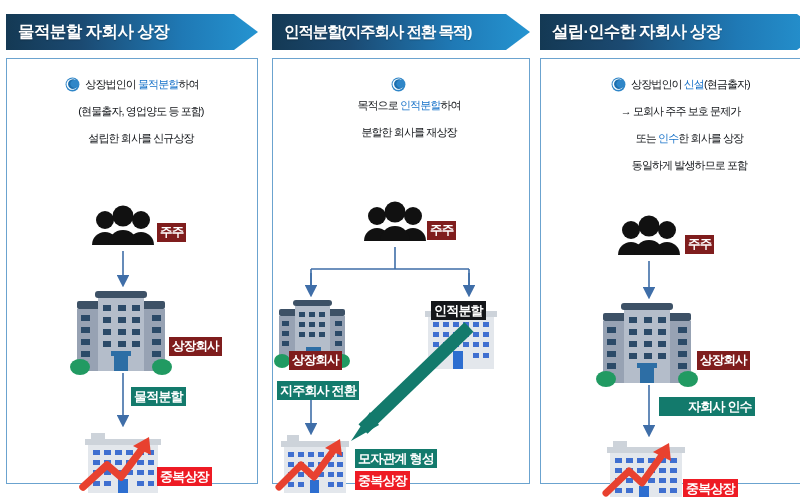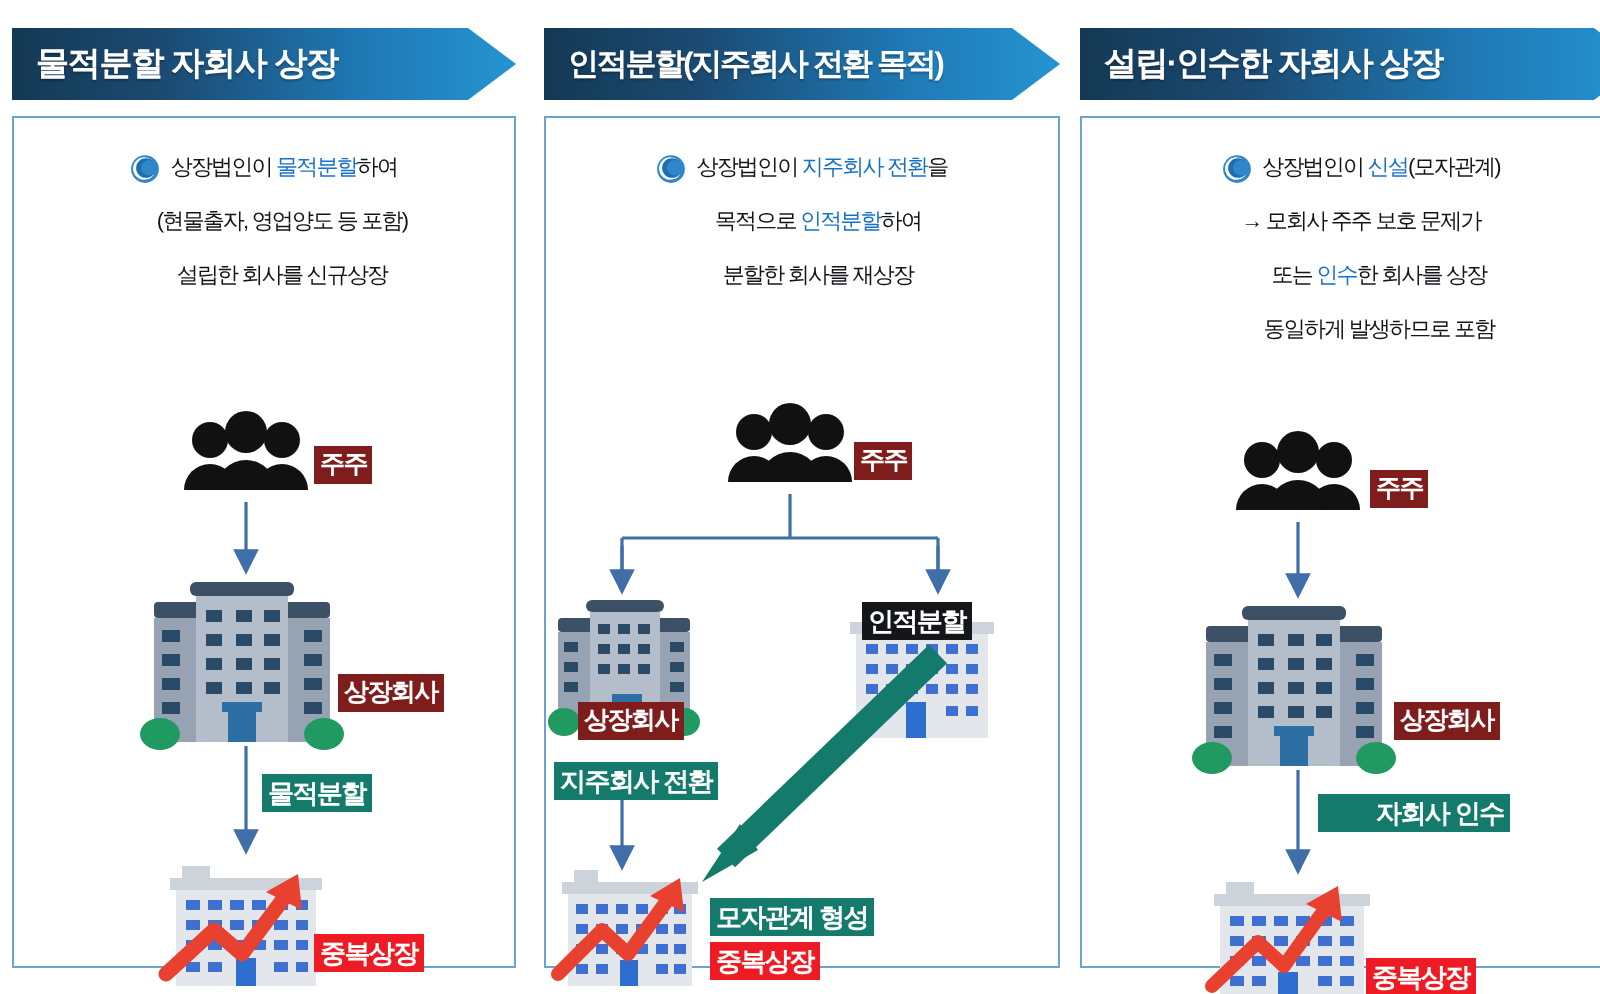--- a/index.html
+++ b/index.html
@@ -248,23 +248,20 @@
 
       <div class="desc">
         <div class="desc-line">
           <span class="bullet-ico">
             <svg width="15" height="15" viewBox="0 0 16 16">
               <circle cx="8" cy="8" r="7.4" fill="#2f86c8"></circle>
               <path d="M11.6 3.2a6 6 0 1 0 1.3 7.4 4.6 4.6 0 1 1-1.3-7.4z" fill="#ffffff"></path>
               <path d="M12.3 4.0a5.2 5.2 0 1 0 .6 6.2 4.1 4.1 0 1 1-.6-6.2z" fill="#1d6fae"></path>
             </svg>
           </span>
-          <span>
-            <span>상장법인이 </span><span class="hl">지주회사 전환</span><span>을</span>
-          </span>
         </div>
         <div class="desc-line ind2">
           <span>
             <span>목적으로 </span><span class="hl">인적분할</span><span>하여</span>
           </span>
         </div>
         <div class="desc-line ind2">
           <span>분할한 회사를 재상장</span>
         </div>
       </div>
@@ -411,21 +408,21 @@
       <div class="desc">
         <div class="desc-line">
           <span class="bullet-ico">
             <svg width="15" height="15" viewBox="0 0 16 16">
               <circle cx="8" cy="8" r="7.4" fill="#2f86c8"></circle>
               <path d="M11.6 3.2a6 6 0 1 0 1.3 7.4 4.6 4.6 0 1 1-1.3-7.4z" fill="#ffffff"></path>
               <path d="M12.3 4.0a5.2 5.2 0 1 0 .6 6.2 4.1 4.1 0 1 1-.6-6.2z" fill="#1d6fae"></path>
             </svg>
           </span>
           <span>
-            <span>상장법인이 </span><span class="hl">신설</span><span>(모자관계)</span>
+            <span>상장법인이 </span><span class="hl">신설</span><span>(현금출자)</span>
           </span>
         </div>
         <div class="desc-line">
           <span>→ 모회사 주주 보호 문제가</span>
         </div>
         <div class="desc-line ind">
           <span>
             <span>또는 </span><span class="hl">인수</span><span>한 회사를 상장</span>
           </span>
         </div>

